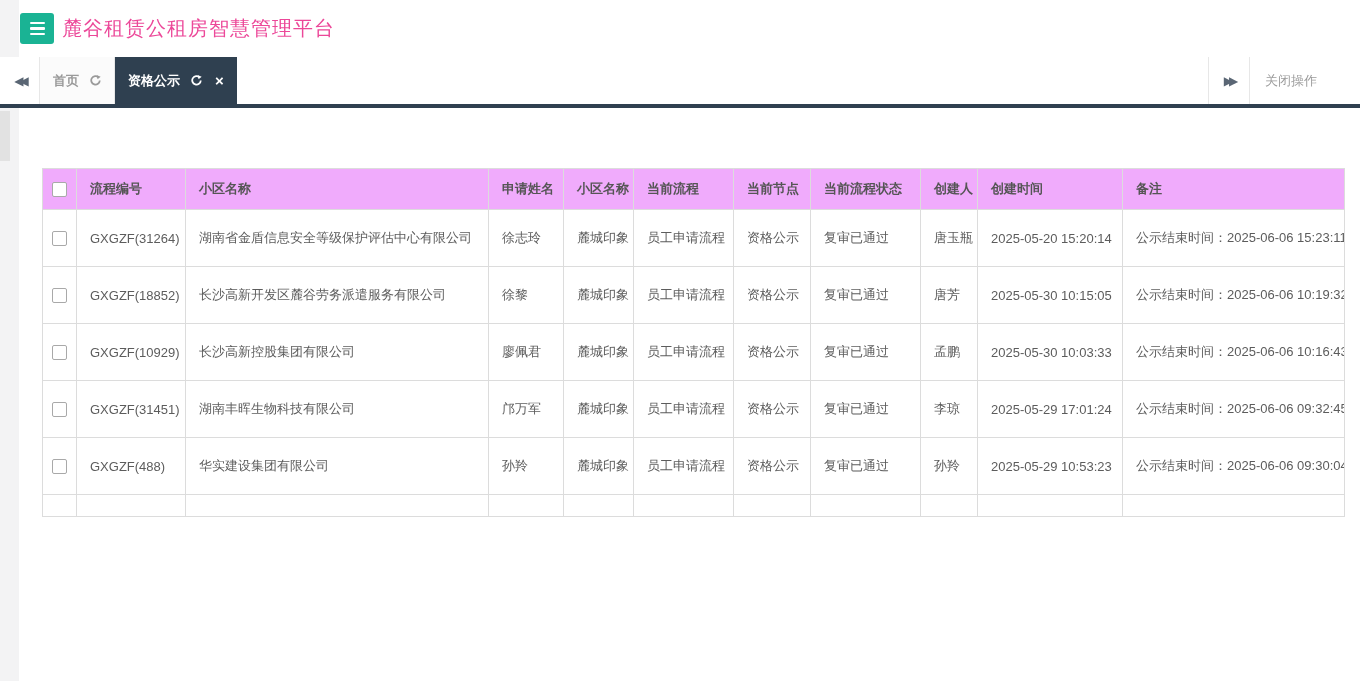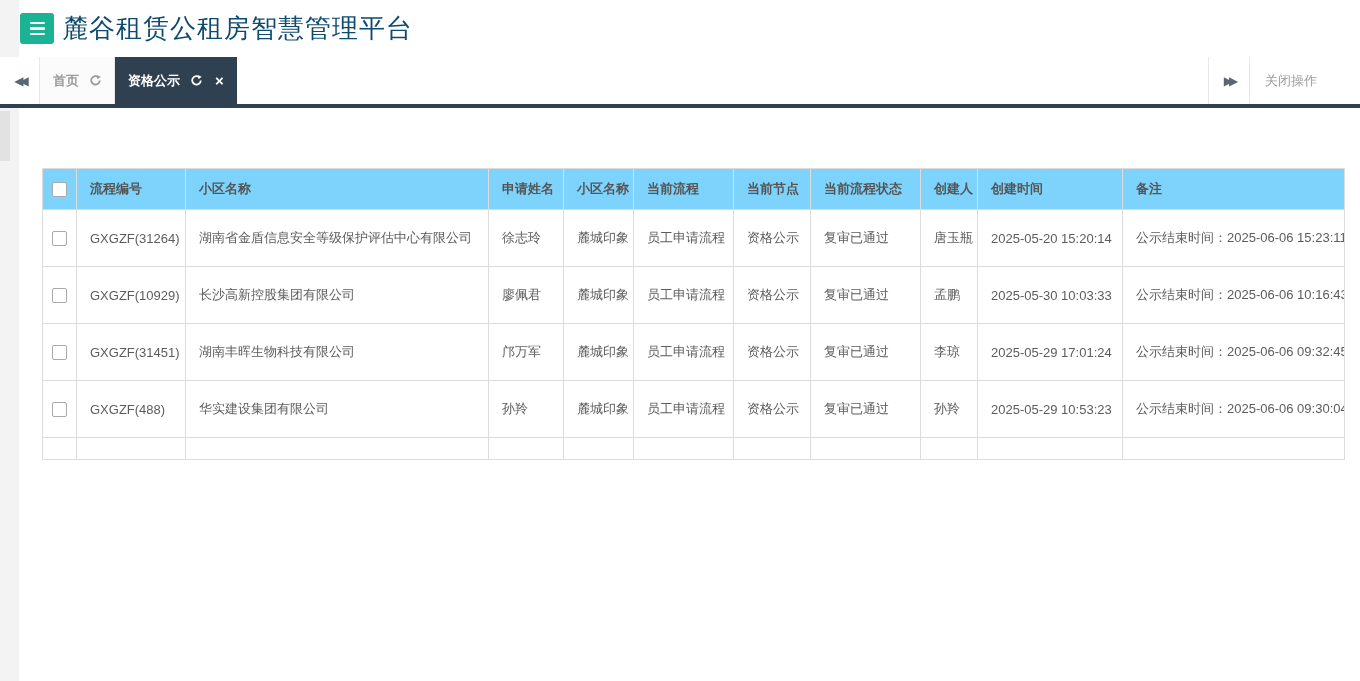--- a/index.html
+++ b/index.html
@@ -9,21 +9,21 @@
   
   .left-strip { position:absolute; left:0; top:0; width:19px; height:681px; background:#f3f3f4; z-index:0; }
   .left-thumb { position:absolute; left:0; top:111px; width:10px; height:50px; background:#e2e2e2; z-index:1; }
 
   
   .app-header { position:absolute; left:19px; top:0; width:1341px; height:57px; background:#fff;
     display:flex; align-items:center; z-index:2; }
   .menu-btn { width:34px; height:31px; background:#1ab394; border-radius:3px; margin-left:1px;
     display:flex; flex-direction:column; align-items:center; justify-content:center; gap:3px; cursor:pointer; flex:0 0 auto; }
   .menu-btn i { display:block; width:15px; height:2.5px; background:#fff; border-radius:1px; }
-  .app-title { margin-left:8px; font-size:26px; color:#0c4a6e; letter-spacing:1px; white-space:nowrap; }
+  .app-title { margin-left:8px; font-size:20px; color:#ec4899; letter-spacing:1px; white-space:nowrap; }
 
   
   .tab-bar { position:absolute; left:0; top:57px; width:1360px; height:51px; background:#fff;
     border-bottom:4px solid #2f4050; display:flex; align-items:stretch; z-index:3; overflow:hidden; }
   .tab-scroll { width:40px; display:flex; align-items:center; justify-content:center;
     color:#5a6674; font-size:12px; letter-spacing:-4px; cursor:pointer; background:#fff; }
   .tab-scroll.left  { border-right:1px solid #e7e7e7; }
   .tab-scroll.right { margin-left:auto; width:42px; border-left:1px solid #e7e7e7; border-right:1px solid #e7e7e7; }
   .tab { position:relative; display:flex; align-items:center; gap:11px; padding:0 13px;
     font-size:13px; font-weight:bold; color:#9a9a9a; background:#fbfbfb;
@@ -33,21 +33,21 @@
   .tab .refresh { display:flex; align-items:center; }
   .tab .close-x { font-size:15px; font-weight:bold; line-height:1; margin-left:2px; cursor:pointer; }
   .close-ops { width:110px; display:flex; align-items:center; padding-left:15px;
     font-size:13px; color:#9b9b9b; cursor:pointer; white-space:nowrap; overflow:hidden; background:#fff; }
 
   
   .content { position:absolute; left:19px; top:108px; width:1341px; height:573px; background:#fff; z-index:2; }
   table.grid { position:absolute; left:23px; top:60px; width:1302px; border-collapse:collapse; table-layout:fixed; }
   .grid th, .grid td { border:1px solid #dcdcdc; font-size:13px; color:#5c5c5c;
     text-align:left; padding:0 6px 0 13px; overflow:hidden; white-space:nowrap; }
-  .grid th { background:#7dd3fc; height:41px; font-weight:bold; color:#555; }
+  .grid th { background:#f0abfc; height:41px; font-weight:bold; color:#555; }
   .grid td { background:#fff; height:57px; }
   .grid th.cb, .grid td.cb { text-align:center; padding:0; }
   .grid tr.partial td { height:22px; }
   .grid input[type=checkbox] { -webkit-appearance:none; appearance:none; width:15px; height:15px;
     border:1px solid #a9a9a9; border-radius:2px; background:#fff; vertical-align:middle; cursor:pointer; }
 </style>
 </head>
 <body>
 
 <div class="left-strip"></div>
@@ -130,20 +130,33 @@
           <td>麓城印象</td>
           <td>员工申请流程</td>
           <td>资格公示</td>
           <td>复审已通过</td>
           <td>唐玉瓶</td>
           <td>2025-05-20 15:20:14</td>
           <td>公示结束时间：2025-06-06 15:23:11</td>
         </tr>
         <tr>
           <td class="cb"><input type="checkbox" style=""></td>
+          <td>GXGZF(18852)</td>
+          <td>长沙高新开发区麓谷劳务派遣服务有限公司</td>
+          <td>徐黎</td>
+          <td>麓城印象</td>
+          <td>员工申请流程</td>
+          <td>资格公示</td>
+          <td>复审已通过</td>
+          <td>唐芳</td>
+          <td>2025-05-30 10:15:05</td>
+          <td>公示结束时间：2025-06-06 10:19:32</td>
+        </tr>
+        <tr>
+          <td class="cb"><input type="checkbox" style=""></td>
           <td>GXGZF(10929)</td>
           <td>长沙高新控股集团有限公司</td>
           <td>廖佩君</td>
           <td>麓城印象</td>
           <td>员工申请流程</td>
           <td>资格公示</td>
           <td>复审已通过</td>
           <td>孟鹏</td>
           <td>2025-05-30 10:03:33</td>
           <td>公示结束时间：2025-06-06 10:16:43</td>

